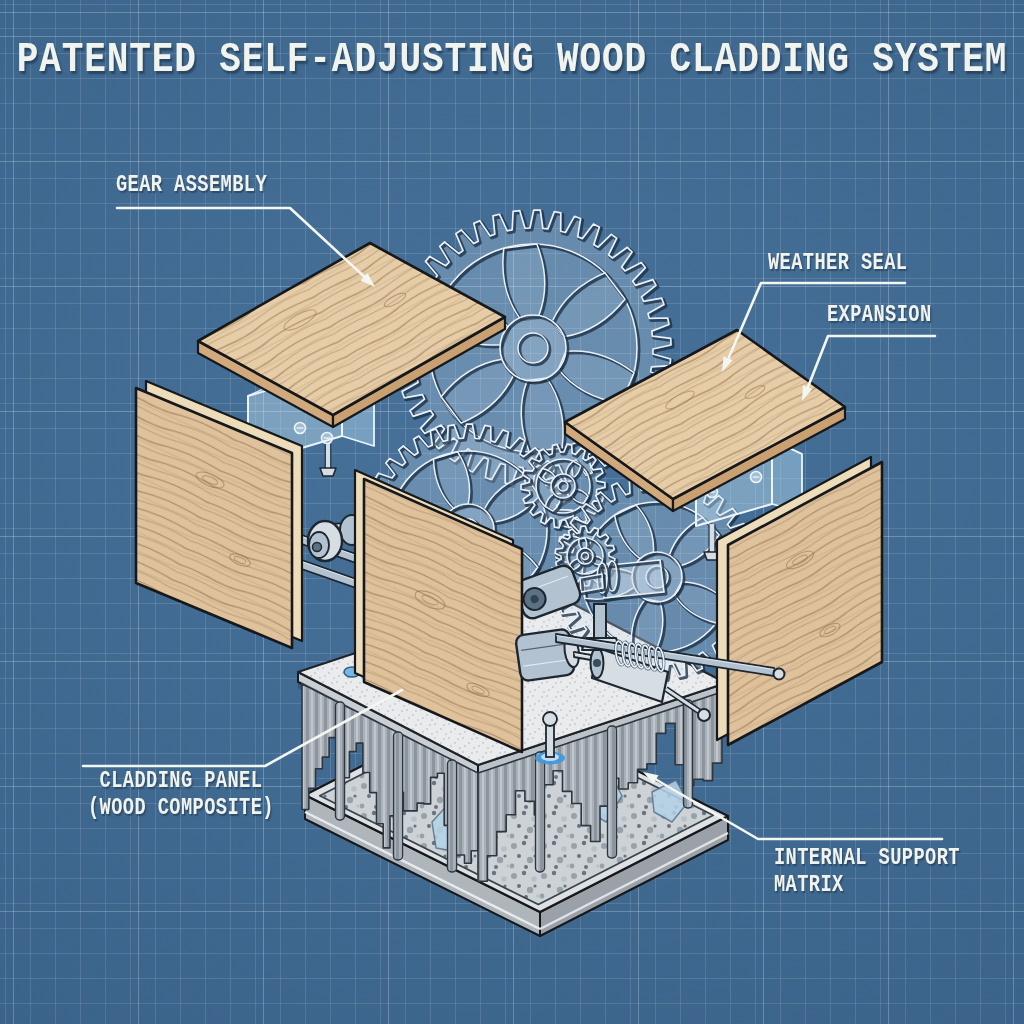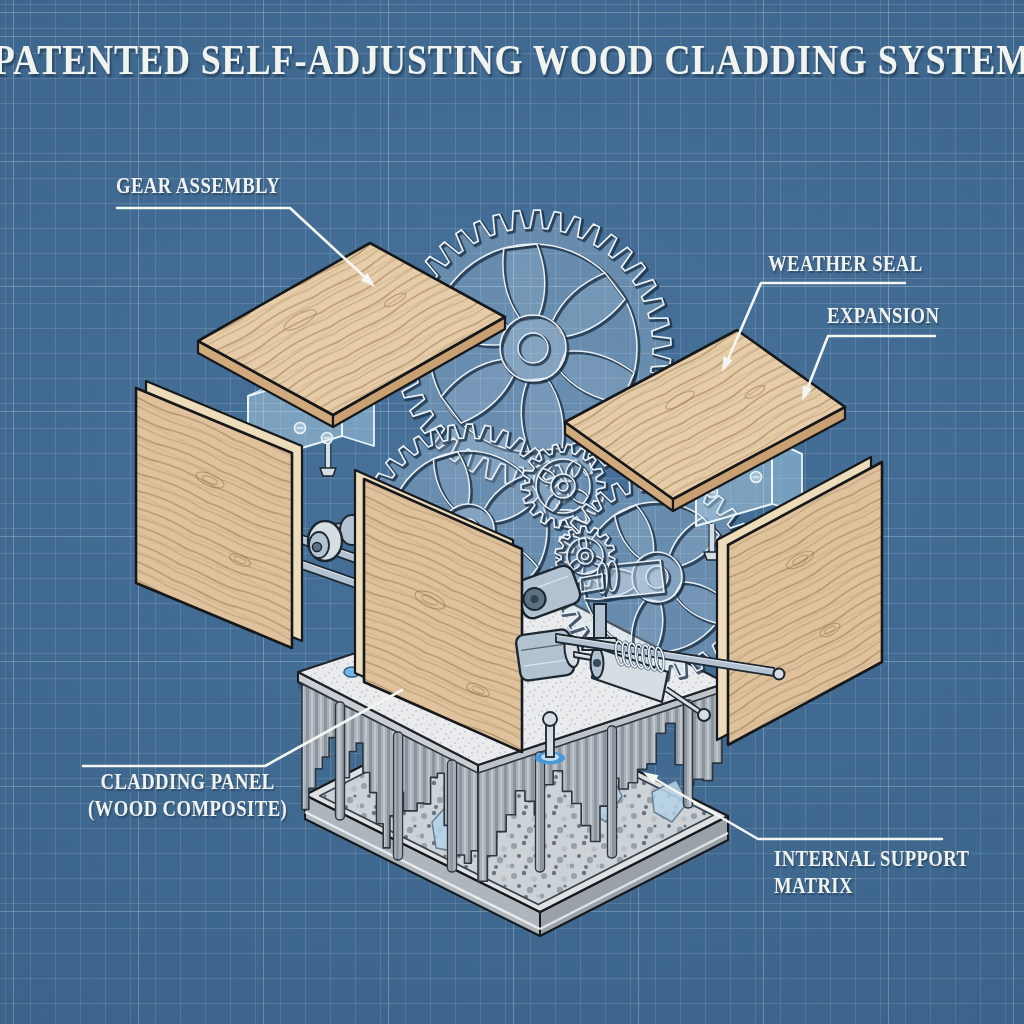--- a/index.html
+++ b/index.html
@@ -1,17 +1,17 @@
 <!DOCTYPE html>
 <html><head>
 <meta charset="utf-8">
 <style>
   html,body{margin:0;padding:0;}
   #stage{position:relative;width:1024px;height:1024px;overflow:hidden;
-    font-family:Liberation Serif, serif;
+    font-family:Liberation Mono, monospace;
     background-color:#3e6a94;
     background-image:
       radial-gradient(1300px 1000px at 50% 42%, rgba(255,255,255,0.05), rgba(5,20,40,0.14)),
       repeating-linear-gradient(0deg, rgba(226,239,248,0.30) 0 1px, transparent 1px 125px),
       repeating-linear-gradient(90deg, rgba(226,239,248,0.30) 0 1px, transparent 1px 125px),
       repeating-linear-gradient(0deg, rgba(212,229,241,0.16) 0 1px, transparent 1px 25px),
       repeating-linear-gradient(90deg, rgba(212,229,241,0.16) 0 1px, transparent 1px 25px);
     background-position:0 0, 0 13px, 13px 0, 0 5px, 5px 0;}
   #scene{position:absolute;left:0;top:0;}
   .lbl{position:absolute;color:#f1f3ee;font-weight:bold;white-space:nowrap;

